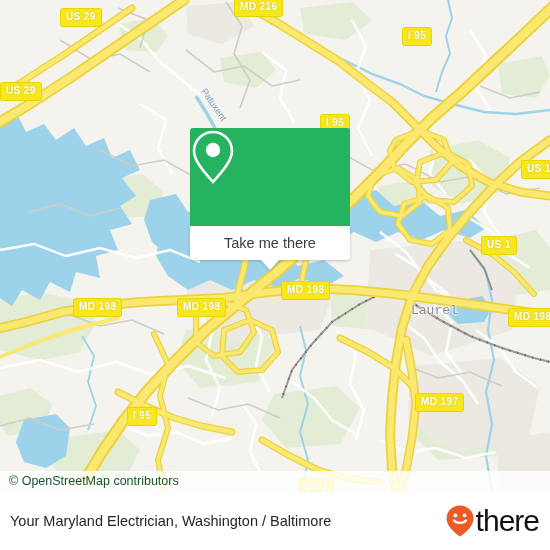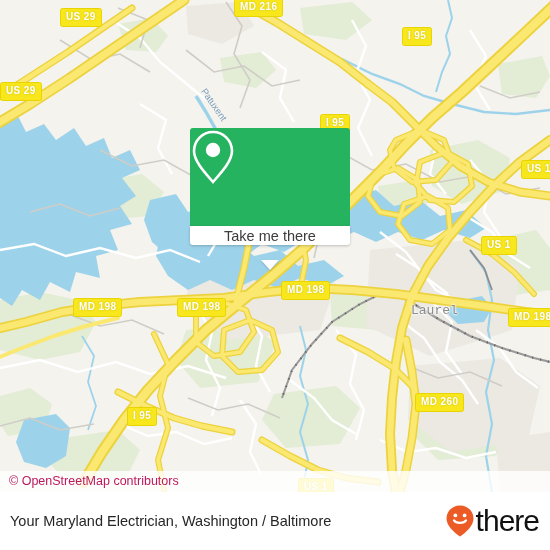--- a/index.html
+++ b/index.html
@@ -44,40 +44,40 @@
   }
 
   
   .popup{position:absolute;left:190px;top:128px;width:160px;}
   .popup-body{
     background:#26b35f;height:98px;
     border-radius:3px 3px 0 0;
     display:flex;align-items:center;justify-content:center;
   }
   .popup-foot{
-    background:#fff;height:19px;
+    background:#fff;height:34px;
     border-radius:0 0 3px 3px;
     display:flex;align-items:center;justify-content:center;
     box-shadow:0 1px 3px rgba(0,0,0,.22);
   }
   .popup-foot span{color:#3c3c3c;font-size:14.5px;}
   .popup-tail{
     position:absolute;left:50%;top:132px;margin-left:-9px;
     width:0;height:0;
     border-left:9px solid transparent;
     border-right:9px solid transparent;
     border-top:10px solid #fff;
     filter:drop-shadow(0 1px 1px rgba(0,0,0,.18));
   }
 
   
   .attrib{
     position:absolute;left:0;bottom:0;width:100%;
     background:rgba(255,255,255,.82);
-    color:#be185d;font-size:12.5px;
+    color:#14532d;font-size:12.5px;
     padding:3px 16px 4px 9px;box-sizing:border-box;
   }
 
   
   .footer{
     position:absolute;left:0;top:492px;width:550px;height:58px;
     background:#fff;display:flex;align-items:center;
     justify-content:space-between;padding:0 11px 0 10px;box-sizing:border-box;
   }
   .footer-title{color:#262626;font-size:14.5px;white-space:nowrap;}
@@ -280,21 +280,21 @@
         <div class="shield" style="left: 234px; top: -2px;">MD 216</div>
         <div class="shield" style="left: 402px; top: 27px;">I 95</div>
         <div class="shield" style="left: 320px; top: 114px;">I 95</div>
         <div class="shield" style="left: 521px; top: 160px;">US 1</div>
         <div class="shield" style="left: 481px; top: 236px;">US 1</div>
         <div class="shield" style="left: 73px; top: 298px;">MD 198</div>
         <div class="shield" style="left: 177px; top: 298px;">MD 198</div>
         <div class="shield" style="left: 281px; top: 281px;">MD 198</div>
         <div class="shield" style="left: 508px; top: 308px;">MD 198</div>
         <div class="shield" style="left: 127px; top: 407px;">I 95</div>
-        <div class="shield" style="left: 415px; top: 393px;">MD 260</div>
+        <div class="shield" style="left: 415px; top: 393px;">MD 197</div>
         <div class="shield" style="left: 298px; top: 478px;">US 1</div>
       </div>
 
     <div id="water-labels">
         <div class="water-label" style="left: 208px; top: 86px; transform: rotate(55deg); transform-origin: left top;">Patuxent</div>
       </div>
 
     <div id="place-labels">
         <div class="place-label" style="left: 411px; top: 303px;">Laurel</div>
       </div>

